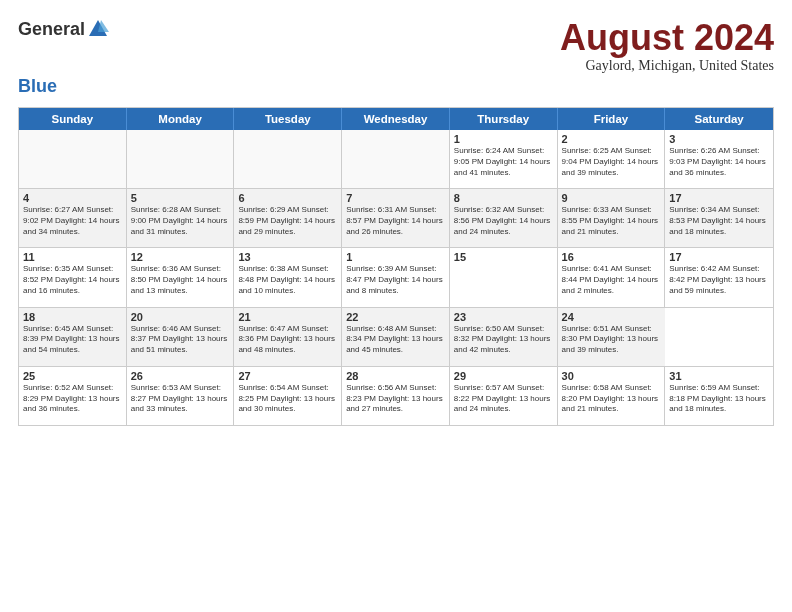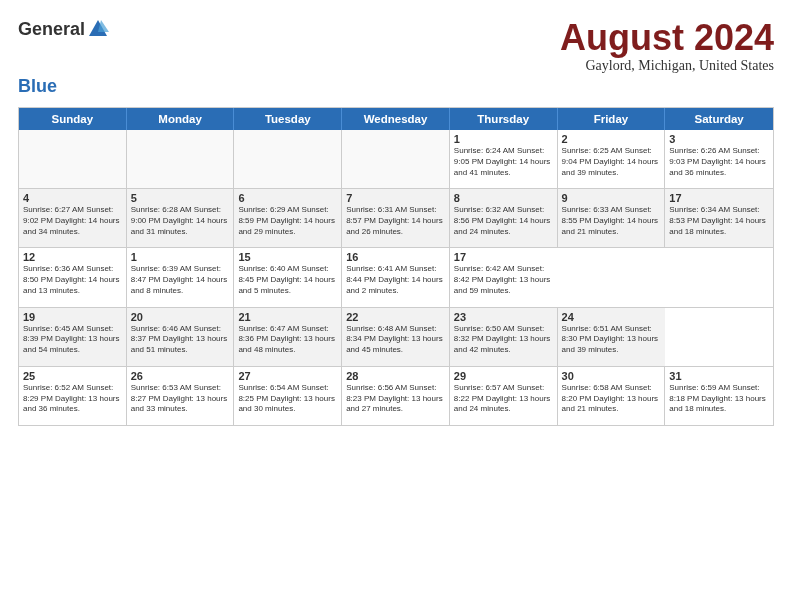--- a/index.html
+++ b/index.html
@@ -223,58 +223,68 @@
           <div class="cal-cell shaded">
             <span class="day-num">17</span>
             <div class="cell-info">Sunrise: 6:34 AM
 Sunset: 8:53 PM
 Daylight: 14 hours
 and 18 minutes.</div>
           </div>
         </div>
         <div class="cal-row">
           <div class="cal-cell">
+            <span class="day-num">11</span>
+            <div class="cell-info">Sunrise: 6:35 AM
+Sunset: 8:52 PM
+Daylight: 14 hours
+and 16 minutes.</div>
+          </div>
+          <div class="cal-cell">
             <span class="day-num">12</span>
             <div class="cell-info">Sunrise: 6:36 AM
 Sunset: 8:50 PM
 Daylight: 14 hours
 and 13 minutes.</div>
           </div>
           <div class="cal-cell">
+            <span class="day-num">13</span>
+            <div class="cell-info">Sunrise: 6:38 AM
+Sunset: 8:48 PM
+Daylight: 14 hours
+and 10 minutes.</div>
+          </div>
+          <div class="cal-cell">
             <span class="day-num">1</span>
             <div class="cell-info">Sunrise: 6:39 AM
 Sunset: 8:47 PM
 Daylight: 14 hours
 and 8 minutes.</div>
           </div>
           <div class="cal-cell">
             <span class="day-num">15</span>
-            <div class="cell-info">Sunrise: 6:40 AM
-Sunset: 8:45 PM
-Daylight: 14 hours
-and 5 minutes.</div>
           </div>
           <div class="cal-cell">
             <span class="day-num">16</span>
             <div class="cell-info">Sunrise: 6:41 AM
 Sunset: 8:44 PM
 Daylight: 14 hours
 and 2 minutes.</div>
           </div>
           <div class="cal-cell">
             <span class="day-num">17</span>
             <div class="cell-info">Sunrise: 6:42 AM
 Sunset: 8:42 PM
 Daylight: 13 hours
 and 59 minutes.</div>
           </div>
         </div>
         <div class="cal-row">
           <div class="cal-cell shaded">
-            <span class="day-num">19</span>
+            <span class="day-num">18</span>
             <div class="cell-info">Sunrise: 6:45 AM
 Sunset: 8:39 PM
 Daylight: 13 hours
 and 54 minutes.</div>
           </div>
           <div class="cal-cell shaded">
             <span class="day-num">20</span>
             <div class="cell-info">Sunrise: 6:46 AM
 Sunset: 8:37 PM
 Daylight: 13 hours

